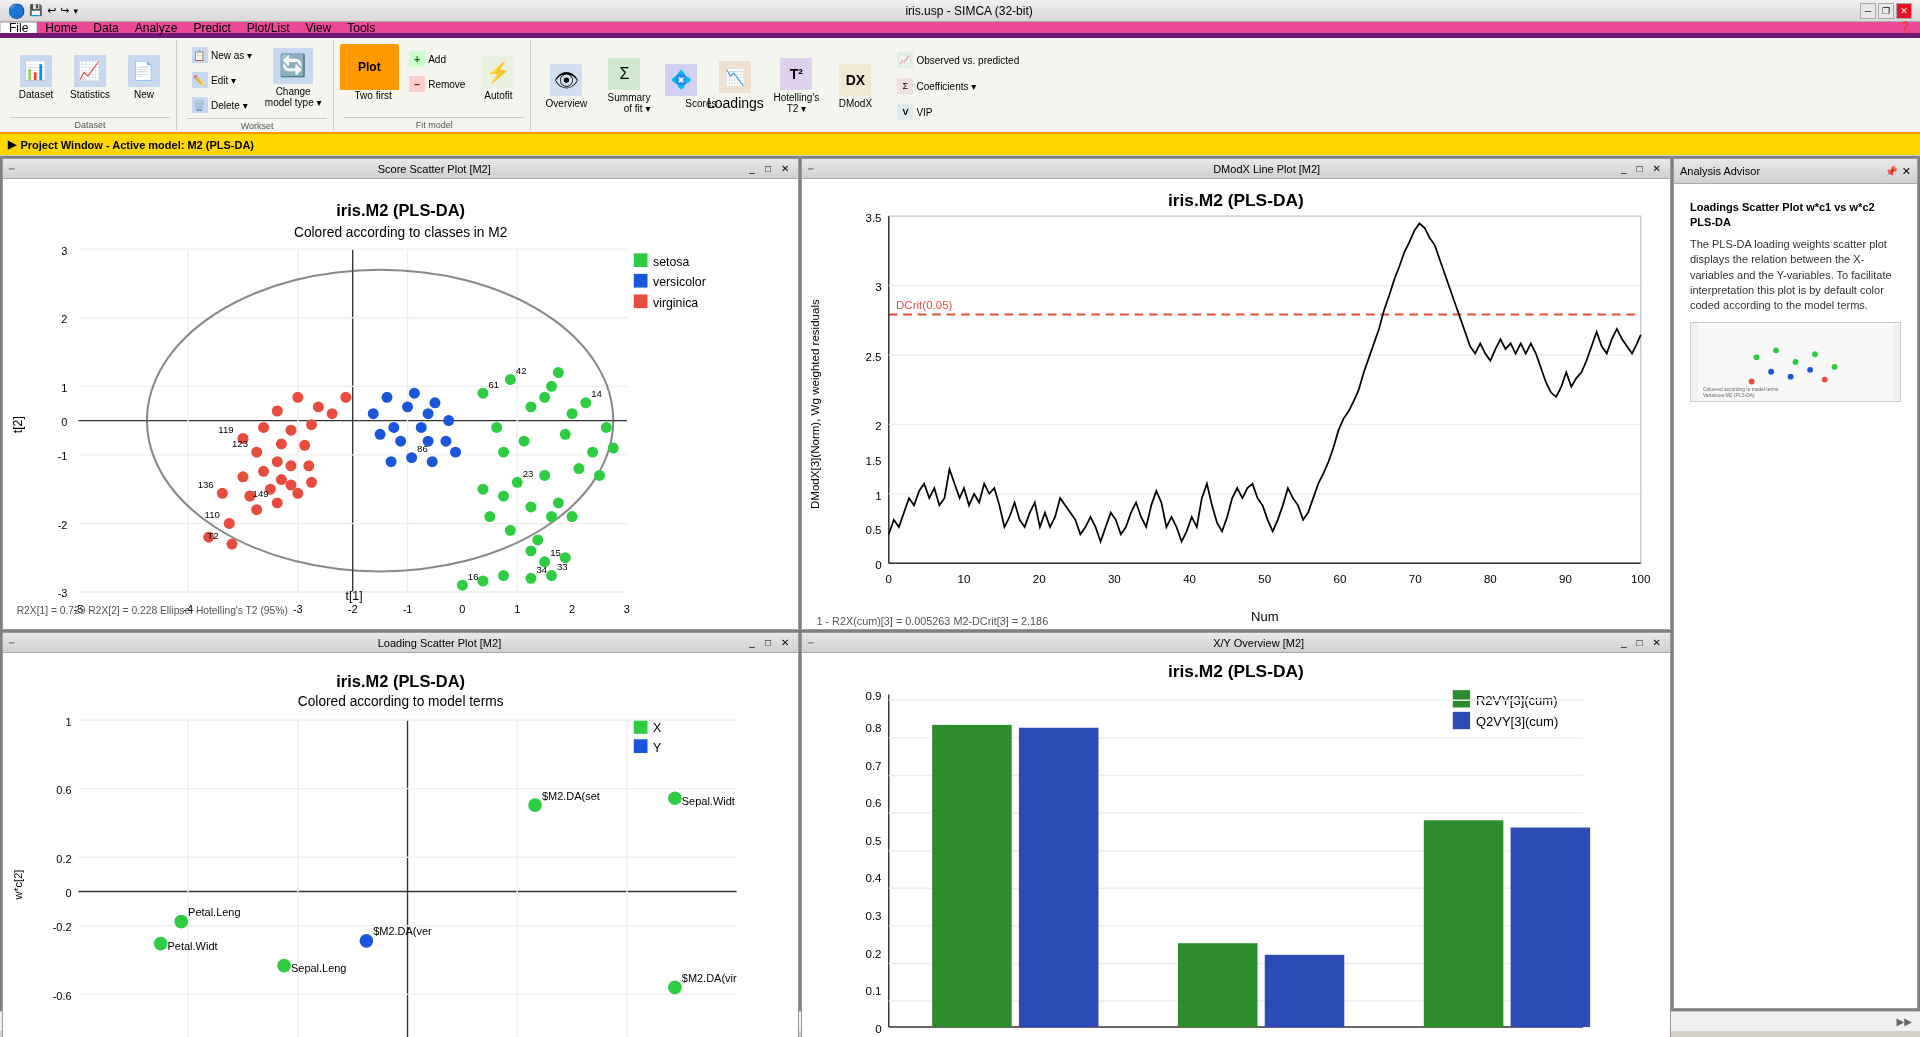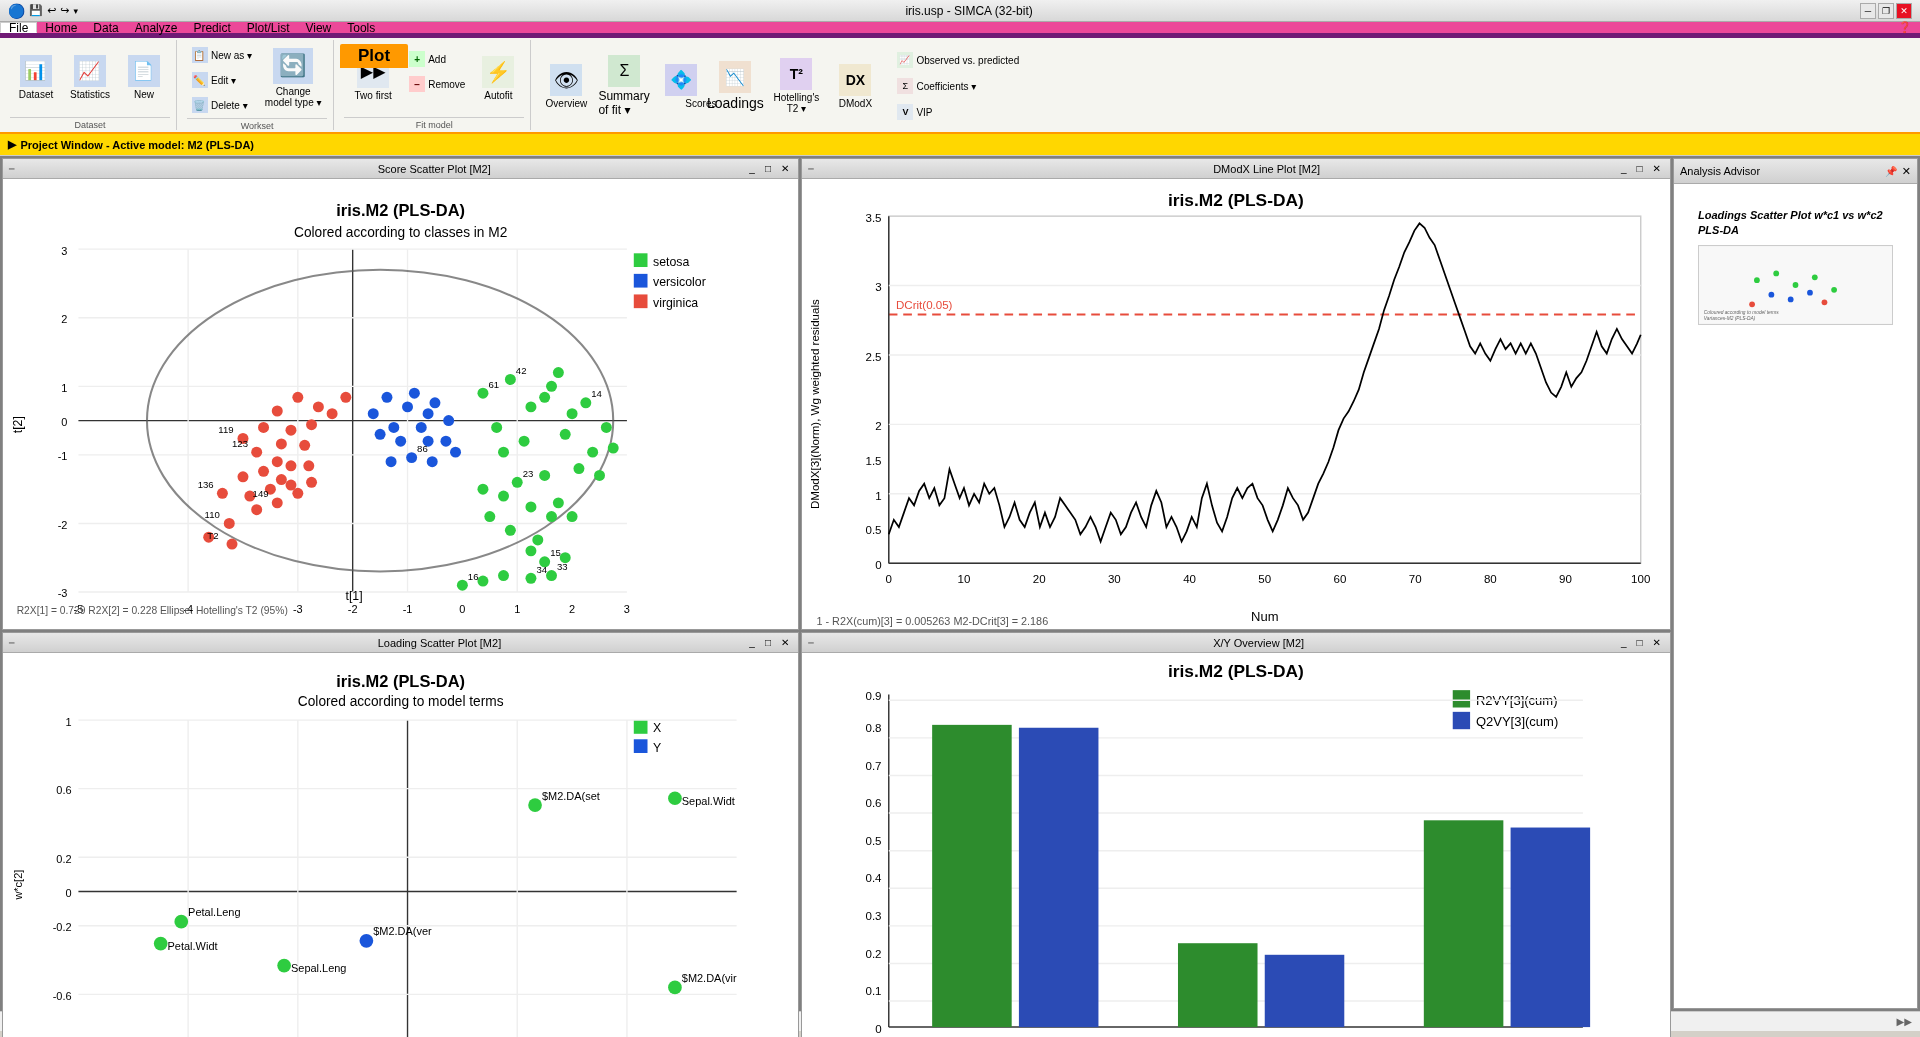--- a/index.html
+++ b/index.html
@@ -183,25 +183,24 @@
       background: linear-gradient(to bottom, #e8e8e8, #d0d0d0);
       height: 20px;
       display: flex;
       align-items: center;
       padding: 12px 6px;
       font-size: 11px;
       border-bottom: 1px solid #aaa;
     }
     #advisor-content {
       flex: 1;
-      padding: 24px;
+      padding: 16px;
       overflow-y: auto;
       font-size: 11px;
       line-height: 1.4;
-      font-style: italic;
     }
     #advisor-content h4 { font-weight: bold; margin-bottom: 6px; font-size: 11px; }
     #advisor-content p { margin-bottom: 8px; color: #333; }
     #advisor-thumb {
       background: #f0f0f0;
       border: 1px solid #ccc;
       margin: 6px 0;
       height: 80px;
       display: flex;
       align-items: center;
@@ -255,21 +254,21 @@
   <div class="menu-item">Predict</div>
   <div class="menu-item">Plot/List</div>
   <div class="menu-item">View</div>
   <div class="menu-item">Tools</div>
   <div style="flex:1;"></div>
   <span style="padding:0 8px; cursor:pointer;">❓</span>
 </div>
 
 <div id="ribbon">
 
-  <div style="position:absolute; top:44px; left:340px; background:#f90; padding:2px 18px; font-size:17px; font-weight:bold; z-index:10; border-radius:2px 2px 0 0;">Plot</div>
+  <div style="position:absolute; top:44px; left:340px; background:#f90; padding:16px 18px; font-size:12px; font-weight:bold; z-index:10; border-radius:2px 2px 0 0;">Plot</div>
 
   <div class="ribbon-group">
     <div class="ribbon-buttons">
       <div class="ribbon-btn-large">
         <div class="ribbon-icon">📊</div>
         <span>Dataset</span>
       </div>
       <div class="ribbon-btn-large">
         <div class="ribbon-icon">📈</div>
         <span>Statistics</span>
@@ -332,21 +331,21 @@
 
   <div class="ribbon-group" style="flex:1; border-right:none;">
     <div class="ribbon-buttons" style="flex-direction: column; align-items:flex-start; padding-top:2px;">
       <div style="display:flex; gap:4px; align-items:center; flex:1;">
         <div class="ribbon-btn-large" style="width:50px;">
           <div class="ribbon-icon" style="font-size:20px; background:#d0e0f0;">👁</div>
           <span style="font-size:10px;">Overview</span>
         </div>
         <div class="ribbon-btn-large" style="width:58px;">
           <div class="ribbon-icon" style="font-size:16px; background:#d0e8d0;">Σ</div>
-          <span style="font-size:12px; text-align:left;">Summary of fit ▾</span>
+          <span style="font-size:10px; text-align:right;">Summary of fit ▾</span>
         </div>
         <div class="ribbon-btn-large" style="width:48px;">
           <div class="ribbon-icon" style="background:#d0d0f0; font-size:18px;">💠</div>
           <span style="font-size:10px;margin-left:39px;">Scores</span>
         </div>
         <div class="ribbon-btn-large" style="width:52px;">
           <div class="ribbon-icon" style="background:#f0e0d0; font-size:16px;">📉</div>
           <span style="font-size:14px;">Loadings</span>
         </div>
         <div class="ribbon-btn-large" style="width:62px;">
@@ -762,20 +761,21 @@
   </div>
 
   <div id="analysis-advisor">
     <div id="advisor-header">
       <span style="flex:1;">Analysis Advisor</span>
       <span style="cursor:pointer; font-size:10px;">📌</span>
       <span style="cursor:pointer; margin-left:4px;">✕</span>
     </div>
     <div id="advisor-content">
       <h4>Loadings Scatter Plot w*c1 vs w*c2 PLS-DA</h4>
+      <p>The PLS-DA loading weights scatter plot displays the relation between the X-variables and the Y-variables. To facilitate interpretation this plot is by default color coded according to the model terms.</p>
       <div id="advisor-thumb">
         <svg viewBox="0 0 200 80" style="width:100%;height:100%;">
           <rect width="200" height="80" fill="#f8f8f8"></rect>
           <circle cx="60" cy="35" r="3" fill="#2ecc40"></circle>
           <circle cx="80" cy="28" r="3" fill="#2ecc40"></circle>
           <circle cx="100" cy="40" r="3" fill="#2ecc40"></circle>
           <circle cx="120" cy="32" r="3" fill="#2ecc40"></circle>
           <circle cx="140" cy="45" r="3" fill="#2ecc40"></circle>
           <circle cx="75" cy="50" r="3" fill="#1a56db"></circle>
           <circle cx="95" cy="55" r="3" fill="#1a56db"></circle>

